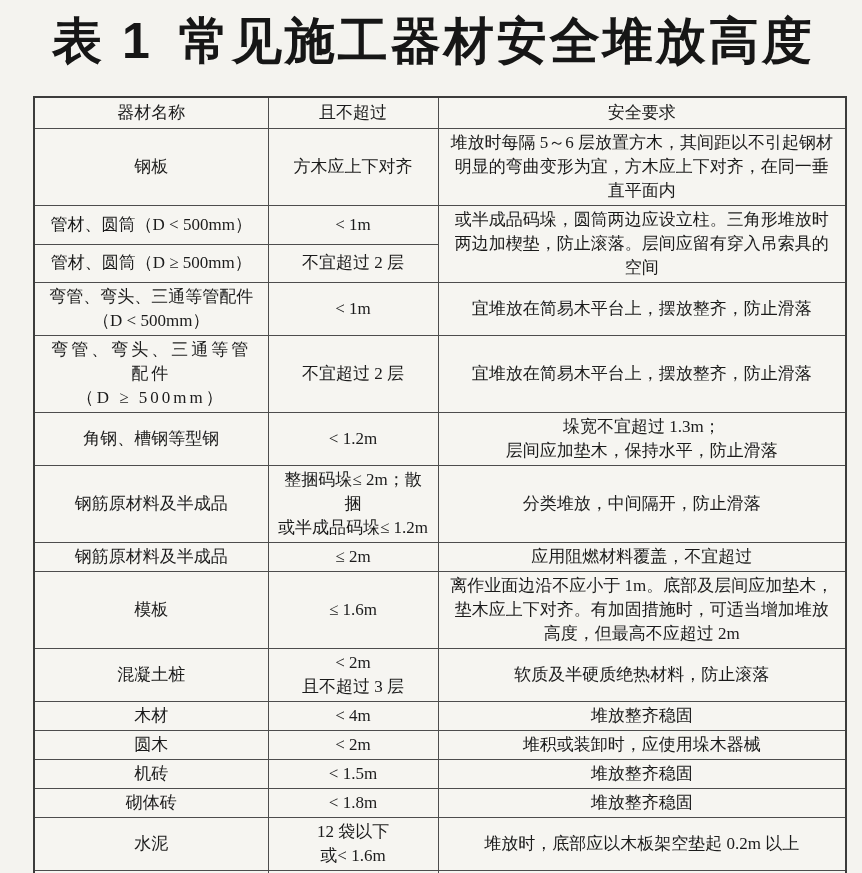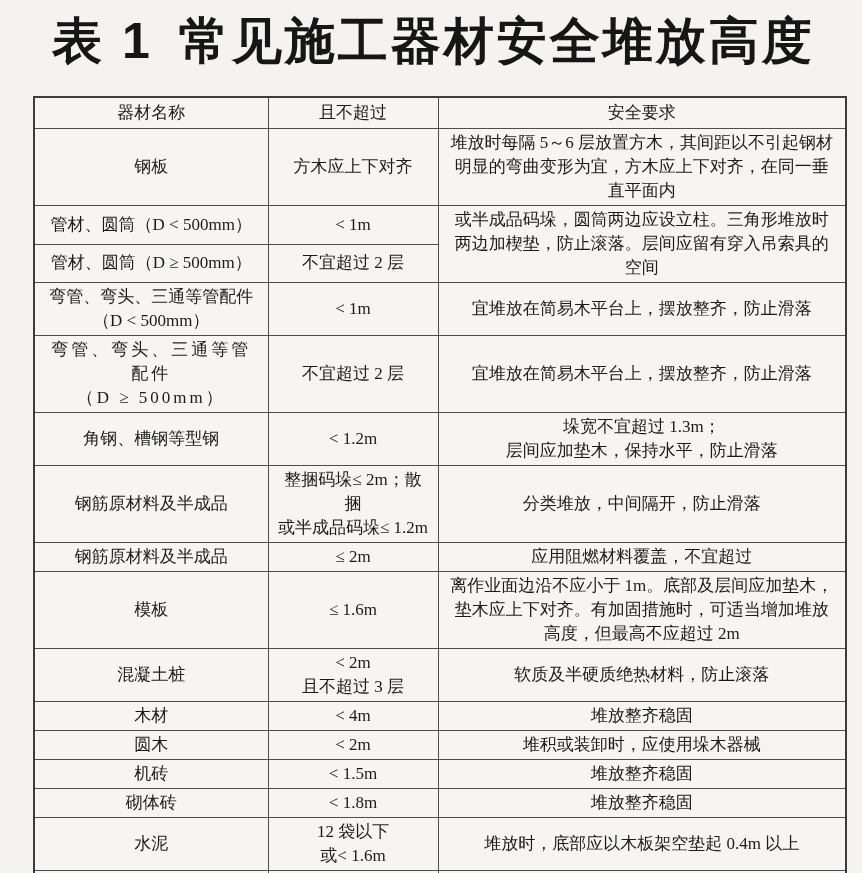--- a/index.html
+++ b/index.html
@@ -155,21 +155,21 @@
       </tr>
       <tr class="h28">
         <td>砌体砖</td>
         <td>&lt; 1.8m</td>
         <td>堆放整齐稳固</td>
       </tr>
       <tr class="h48">
         <td>水泥</td>
         <td>12 袋以下
 或&lt; 1.6m</td>
-        <td>堆放时，底部应以木板架空垫起 0.4m 以上</td>
+        <td>堆放时，底部应以木板架空垫起 0.2m 以上</td>
       </tr>
       <tr class="h52">
         <td>器材箱、筒</td>
         <td>横卧 3 层、立放 2 层
 以下</td>
         <td>每层箱下应加垫，筒状应设立柱，防止滚落</td>
       </tr>
 
     </tbody>
   </table>

